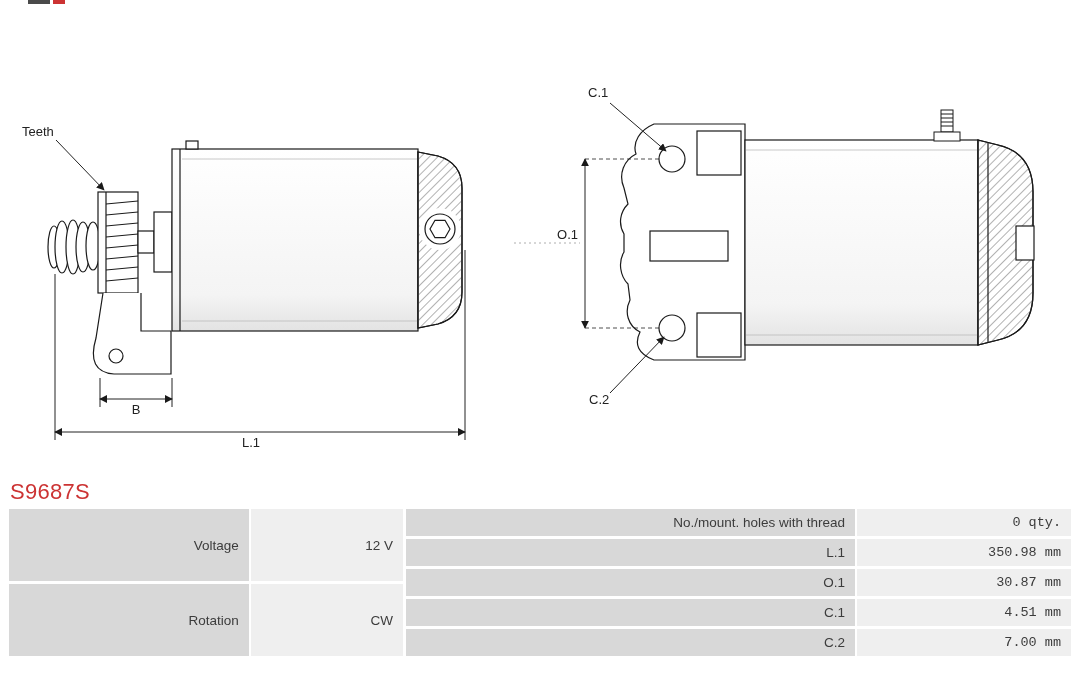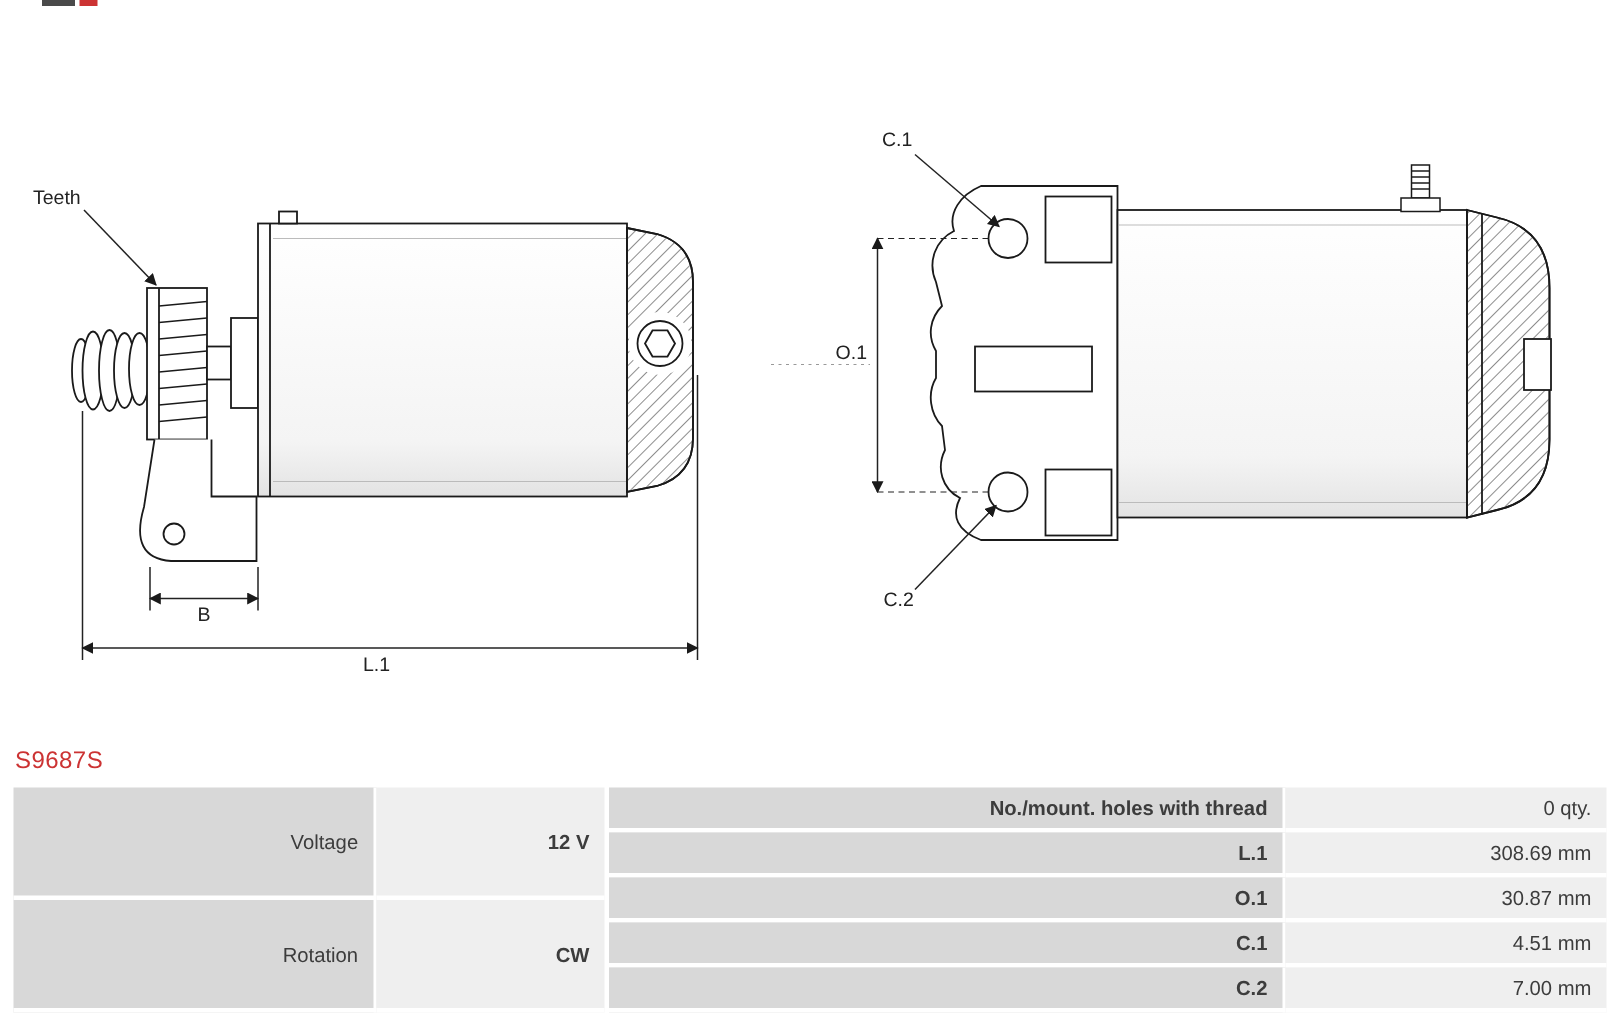--- a/index.html
+++ b/index.html
@@ -7,35 +7,35 @@
   .page { position: relative; width: 1080px; height: 687px; background: #fff; }
 
   .logo-frag { position: absolute; top: 0; left: 28px; height: 5px; display: flex; align-items: flex-start; }
   .logo-frag .seg1 { width: 22px; height: 4px; background: #4a4a4a; margin-right: 3px; }
   .logo-frag .seg2 { width: 12px; height: 4px; background: #cc3333; }
 
   .drawing { display: block; width: 1080px; height: 478px; }
 
   .dlabel { font-family: "Liberation Sans", sans-serif; font-size: 13px; fill: #222; stroke: none; }
 
-  .part-number { color: #cc3333; font-size: 16px; line-height: 20px; padding: 4px 0 7px 10px; letter-spacing: 0.3px; margin-top: 16px; }
+  .part-number { color: #cc3333; font-size: 22px; line-height: 20px; padding: 4px 0 7px 10px; letter-spacing: 0.3px; }
 
   .tables { display: flex; gap: 3px; padding: 0 9px; }
   table { border-collapse: separate; border-spacing: 0; table-layout: fixed; }
   td { height: 30px; font-size: 13.5px; color: #3c3c3c; text-align: right;
        padding: 0 10px 0 4px; border-bottom: 3px solid #ffffff; box-sizing: border-box;
        overflow: hidden; white-space: nowrap; }
   td.lbl { background: #d8d8d8; border-right: 2px solid #ffffff; }
   td.val { background: #efefef; }
   .t-left { width: 432px; }
   .t-left td.lbl { width: 216px; margin-left: 39px; }
-  .t-left td.val { width: 136px; font-weight: bold; }
+  .t-left td.val { width: 136px; }
   .t-right { width: 619px; }
-  .t-right td.lbl { width: 451px; font-weight: bold; }
-  .t-right td.val { width: 214px; }
+  .t-right td.lbl { width: 451px; }
+  .t-right td.val { width: 214px; font-family: Liberation Mono, monospace; }
 </style>
 </head>
 <body>
 
 <div class="page">
 
   <div class="logo-frag">
     <div class="seg1"></div>
     <div class="seg2"></div>
   </div>
@@ -204,21 +204,21 @@
     </table>
 
     <table class="t-right">
       <tbody>
         <tr>
           <td class="lbl">No./mount. holes with thread</td>
           <td class="val">0 qty.</td>
         </tr>
         <tr>
           <td class="lbl">L.1</td>
-          <td class="val">308.69 mm</td>
+          <td class="val">350.98 mm</td>
         </tr>
         <tr>
           <td class="lbl">O.1</td>
           <td class="val">30.87 mm</td>
         </tr>
         <tr>
           <td class="lbl">C.1</td>
           <td class="val">4.51 mm</td>
         </tr>
         <tr>

